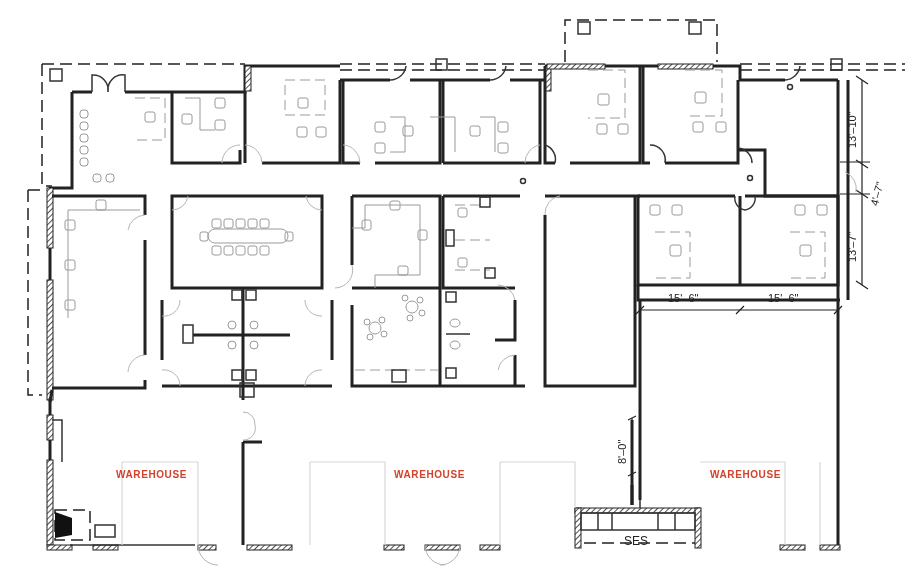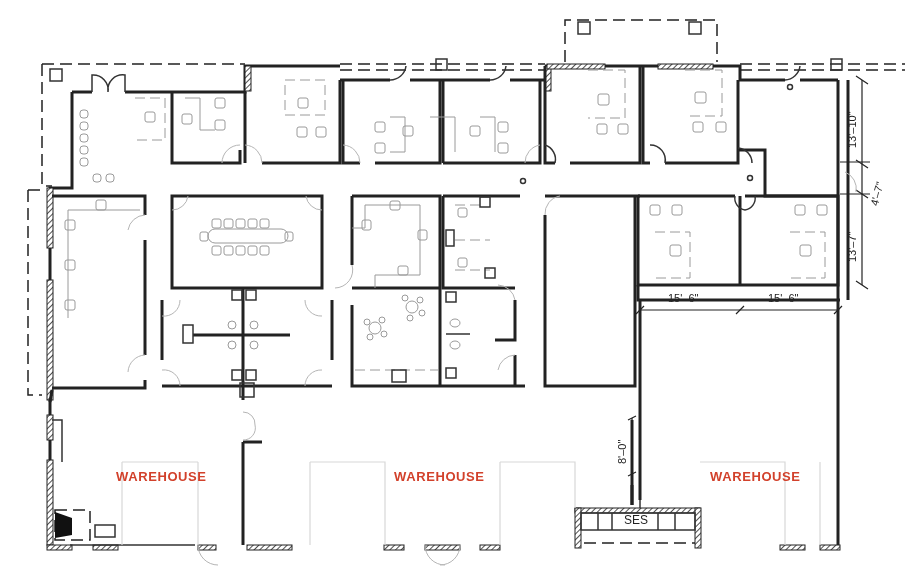--- a/index.html
+++ b/index.html
@@ -8,21 +8,21 @@
   .wall{stroke:#222;stroke-width:3;fill:none;}
   .thin{stroke:#333;stroke-width:1.5;fill:none;}
   .dash{stroke:#222;stroke-width:1.5;fill:none;stroke-dasharray:12 6;}
   .furn{stroke:#9a9a9a;stroke-width:1;fill:none;}
   .furnd{stroke:#9a9a9a;stroke-width:1;fill:none;stroke-dasharray:10 5;}
   .door{stroke:#b5b5b5;stroke-width:1;fill:none;}
   .rack{stroke:#d8d8d8;stroke-width:1.2;fill:none;}
   .hatch{fill:url(#hatch);stroke:#222;stroke-width:1;}
   .dim{stroke:#222;stroke-width:1.2;fill:none;}
   .labels{position:absolute;left:0;top:0;width:913px;height:588px;pointer-events:none;}
-  .lbl{position:absolute;color:#d2412b;font-weight:bold;font-size:13px;letter-spacing:0.6px;font-family:"Liberation Sans",sans-serif;white-space:nowrap;}
+  .lbl{position:absolute;color:#d2412b;font-weight:bold;font-size:10px;letter-spacing:0.6px;font-family:"Liberation Sans",sans-serif;white-space:nowrap;}
   .dimlbl{position:absolute;color:#222;font-size:11px;font-family:"Liberation Sans",sans-serif;white-space:nowrap;}
   .vert{transform-origin:left top;transform:rotate(-90deg);}
 </style>
 </head>
 <body>
 
 <div id="plan">
 <svg width="913" height="588" viewBox="0 0 913 588" xmlns="http://www.w3.org/2000/svg">
   <defs>
     <pattern id="hatch" width="4" height="4" patternUnits="userSpaceOnUse" patternTransform="rotate(45)">
@@ -293,21 +293,21 @@
     <path class="dim" d="M628 420 L636 416 M628 476 L636 472"></path>
     <path class="door" d="M845 172 A18 18 0 0 1 856 192"></path>
   </g>
 </svg>
 
 <div class="labels">
   <span class="lbl" style="left:116px;top:469px;">WAREHOUSE</span>
   <span class="lbl" style="left:394px;top:469px;">WAREHOUSE</span>
   <span class="lbl" style="left:710px;top:469px;">WAREHOUSE</span>
 
-  <span class="dimlbl" style="left:624px;top:513px;font-size:12px;">SES</span>
+  <span class="dimlbl" style="left:624px;top:534px;font-size:12px;">SES</span>
 
   <span class="dimlbl vert" style="left:846px;top:148px;">13'–10"</span>
   <span class="dimlbl" style="left:868px;top:204px;transform-origin:left top;transform:rotate(-75deg);">4'–7"</span>
   <span class="dimlbl vert" style="left:846px;top:262px;">13'–7"</span>
   <span class="dimlbl" style="left:668px;top:292px;">15'–6"</span>
   <span class="dimlbl" style="left:768px;top:292px;">15'–6"</span>
   <span class="dimlbl vert" style="left:616px;top:464px;">8'–0"</span>
 </div>
 </div>
 

